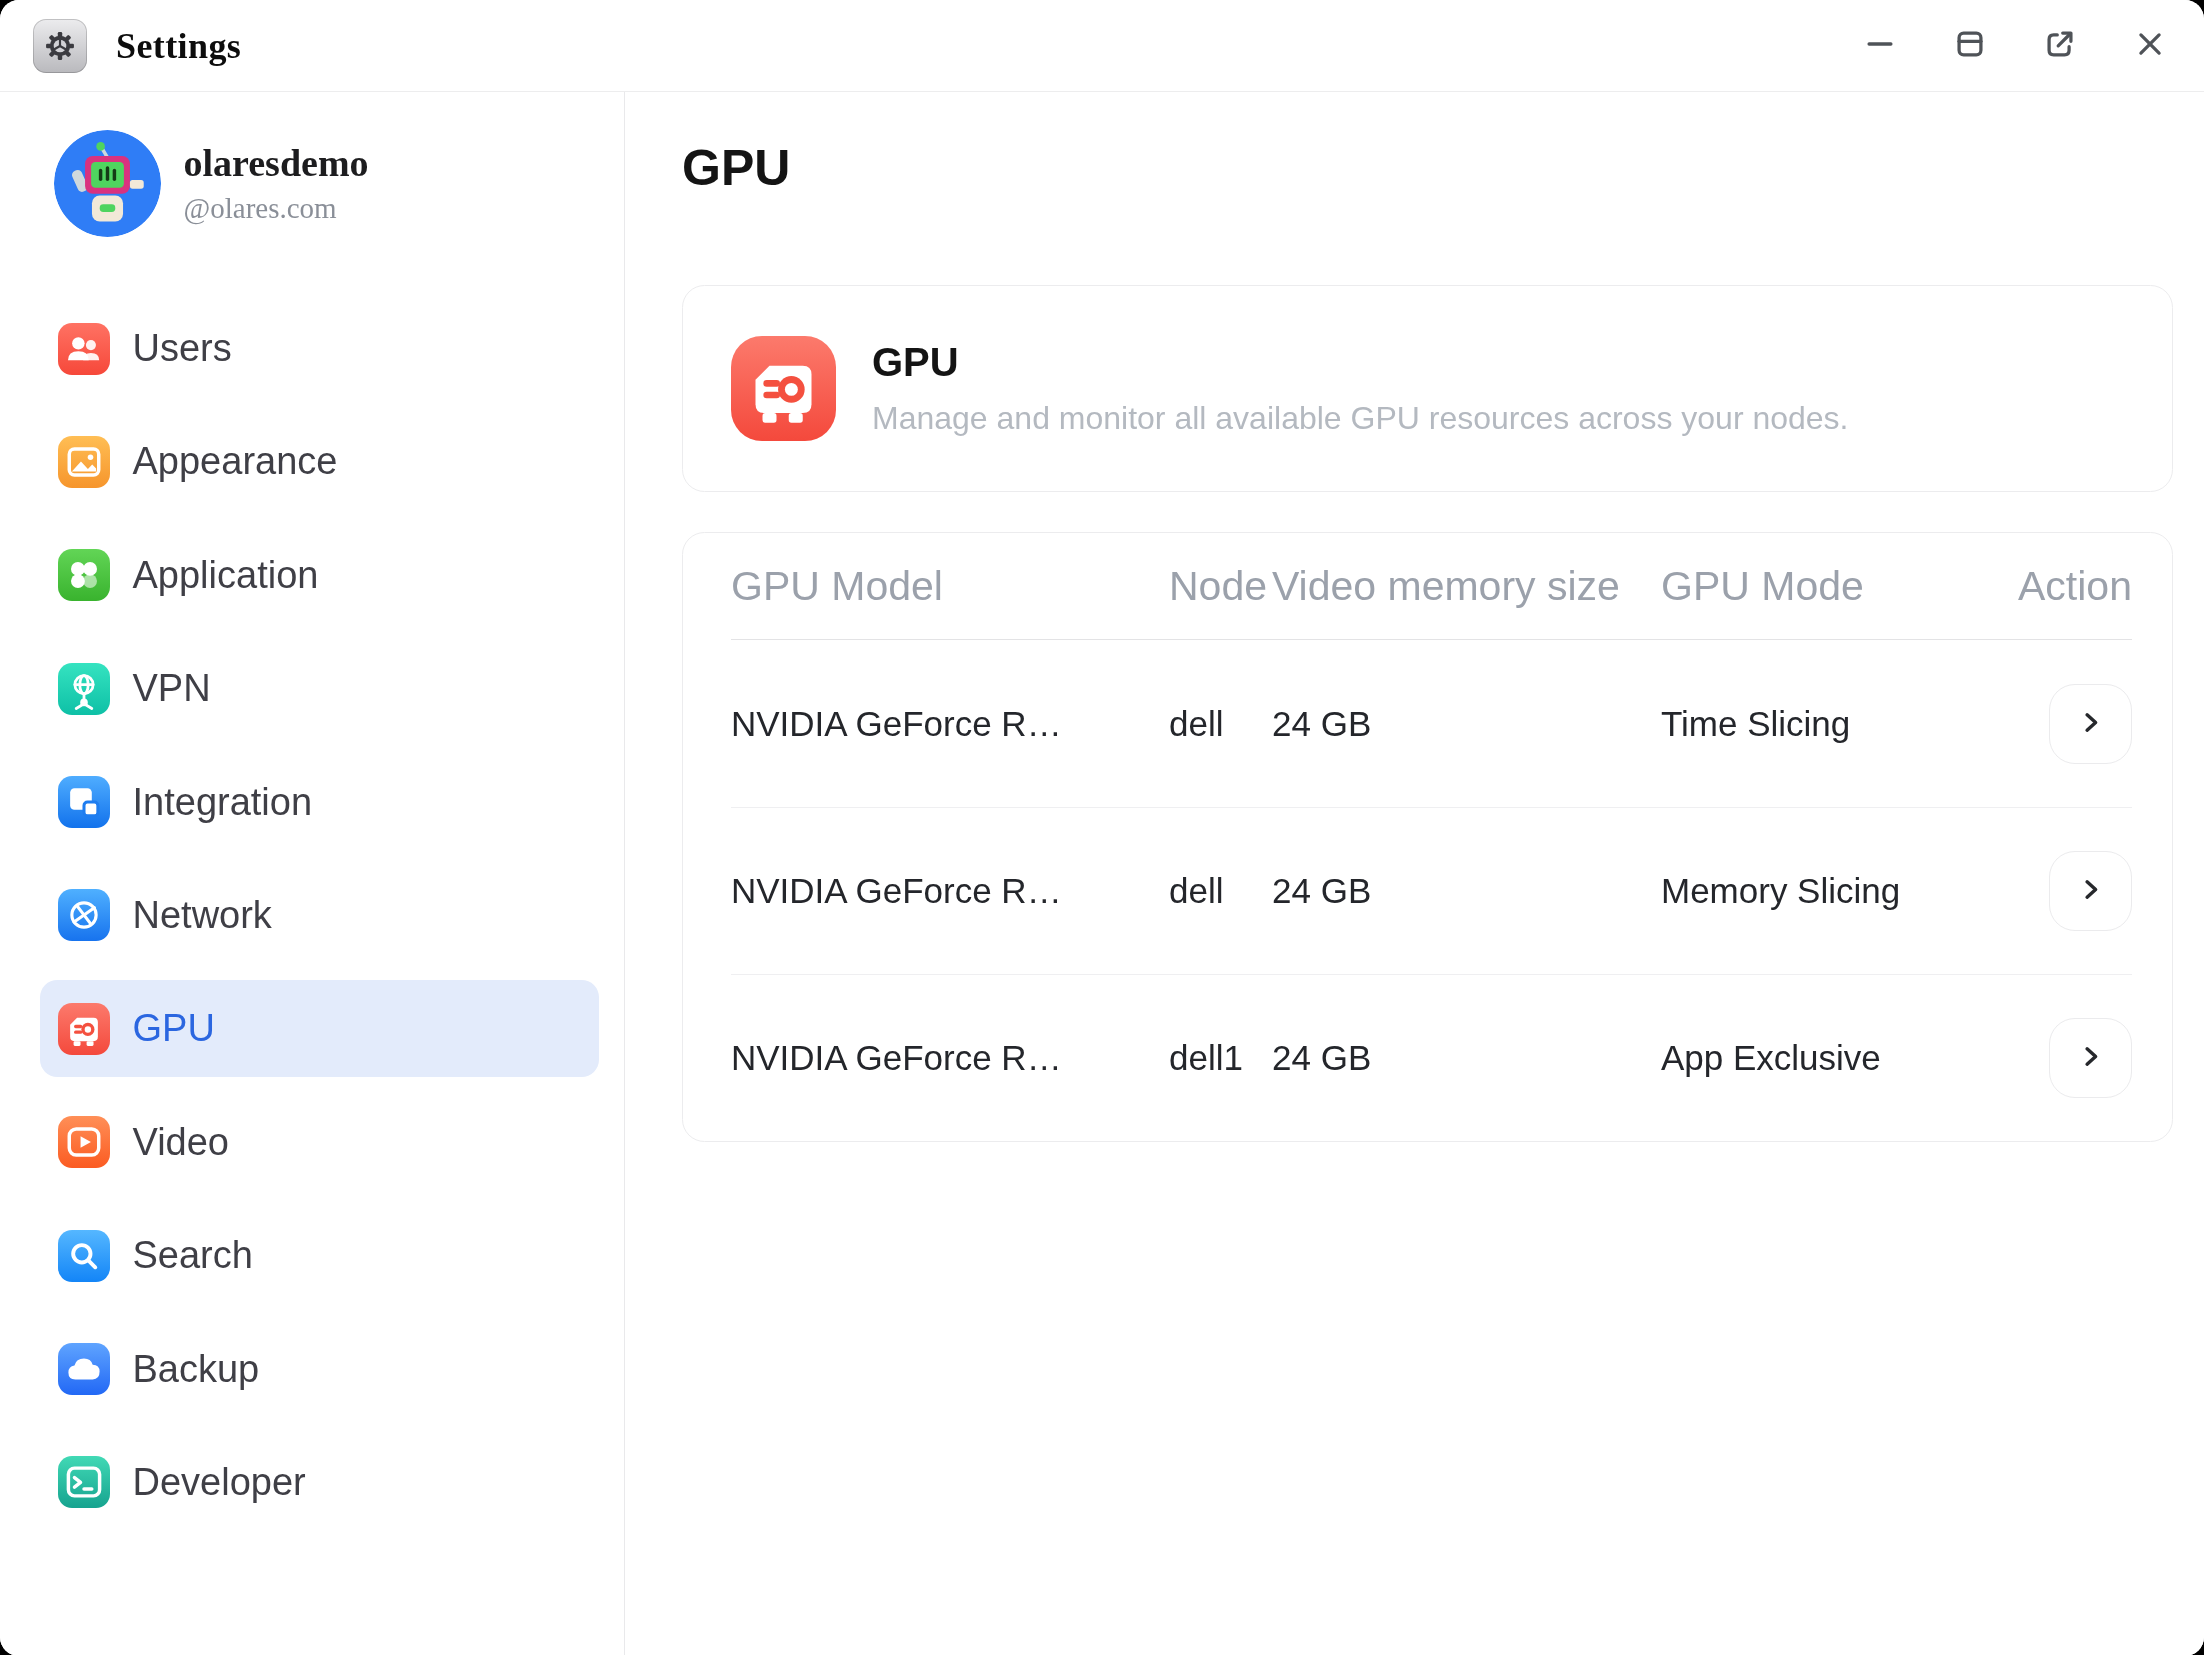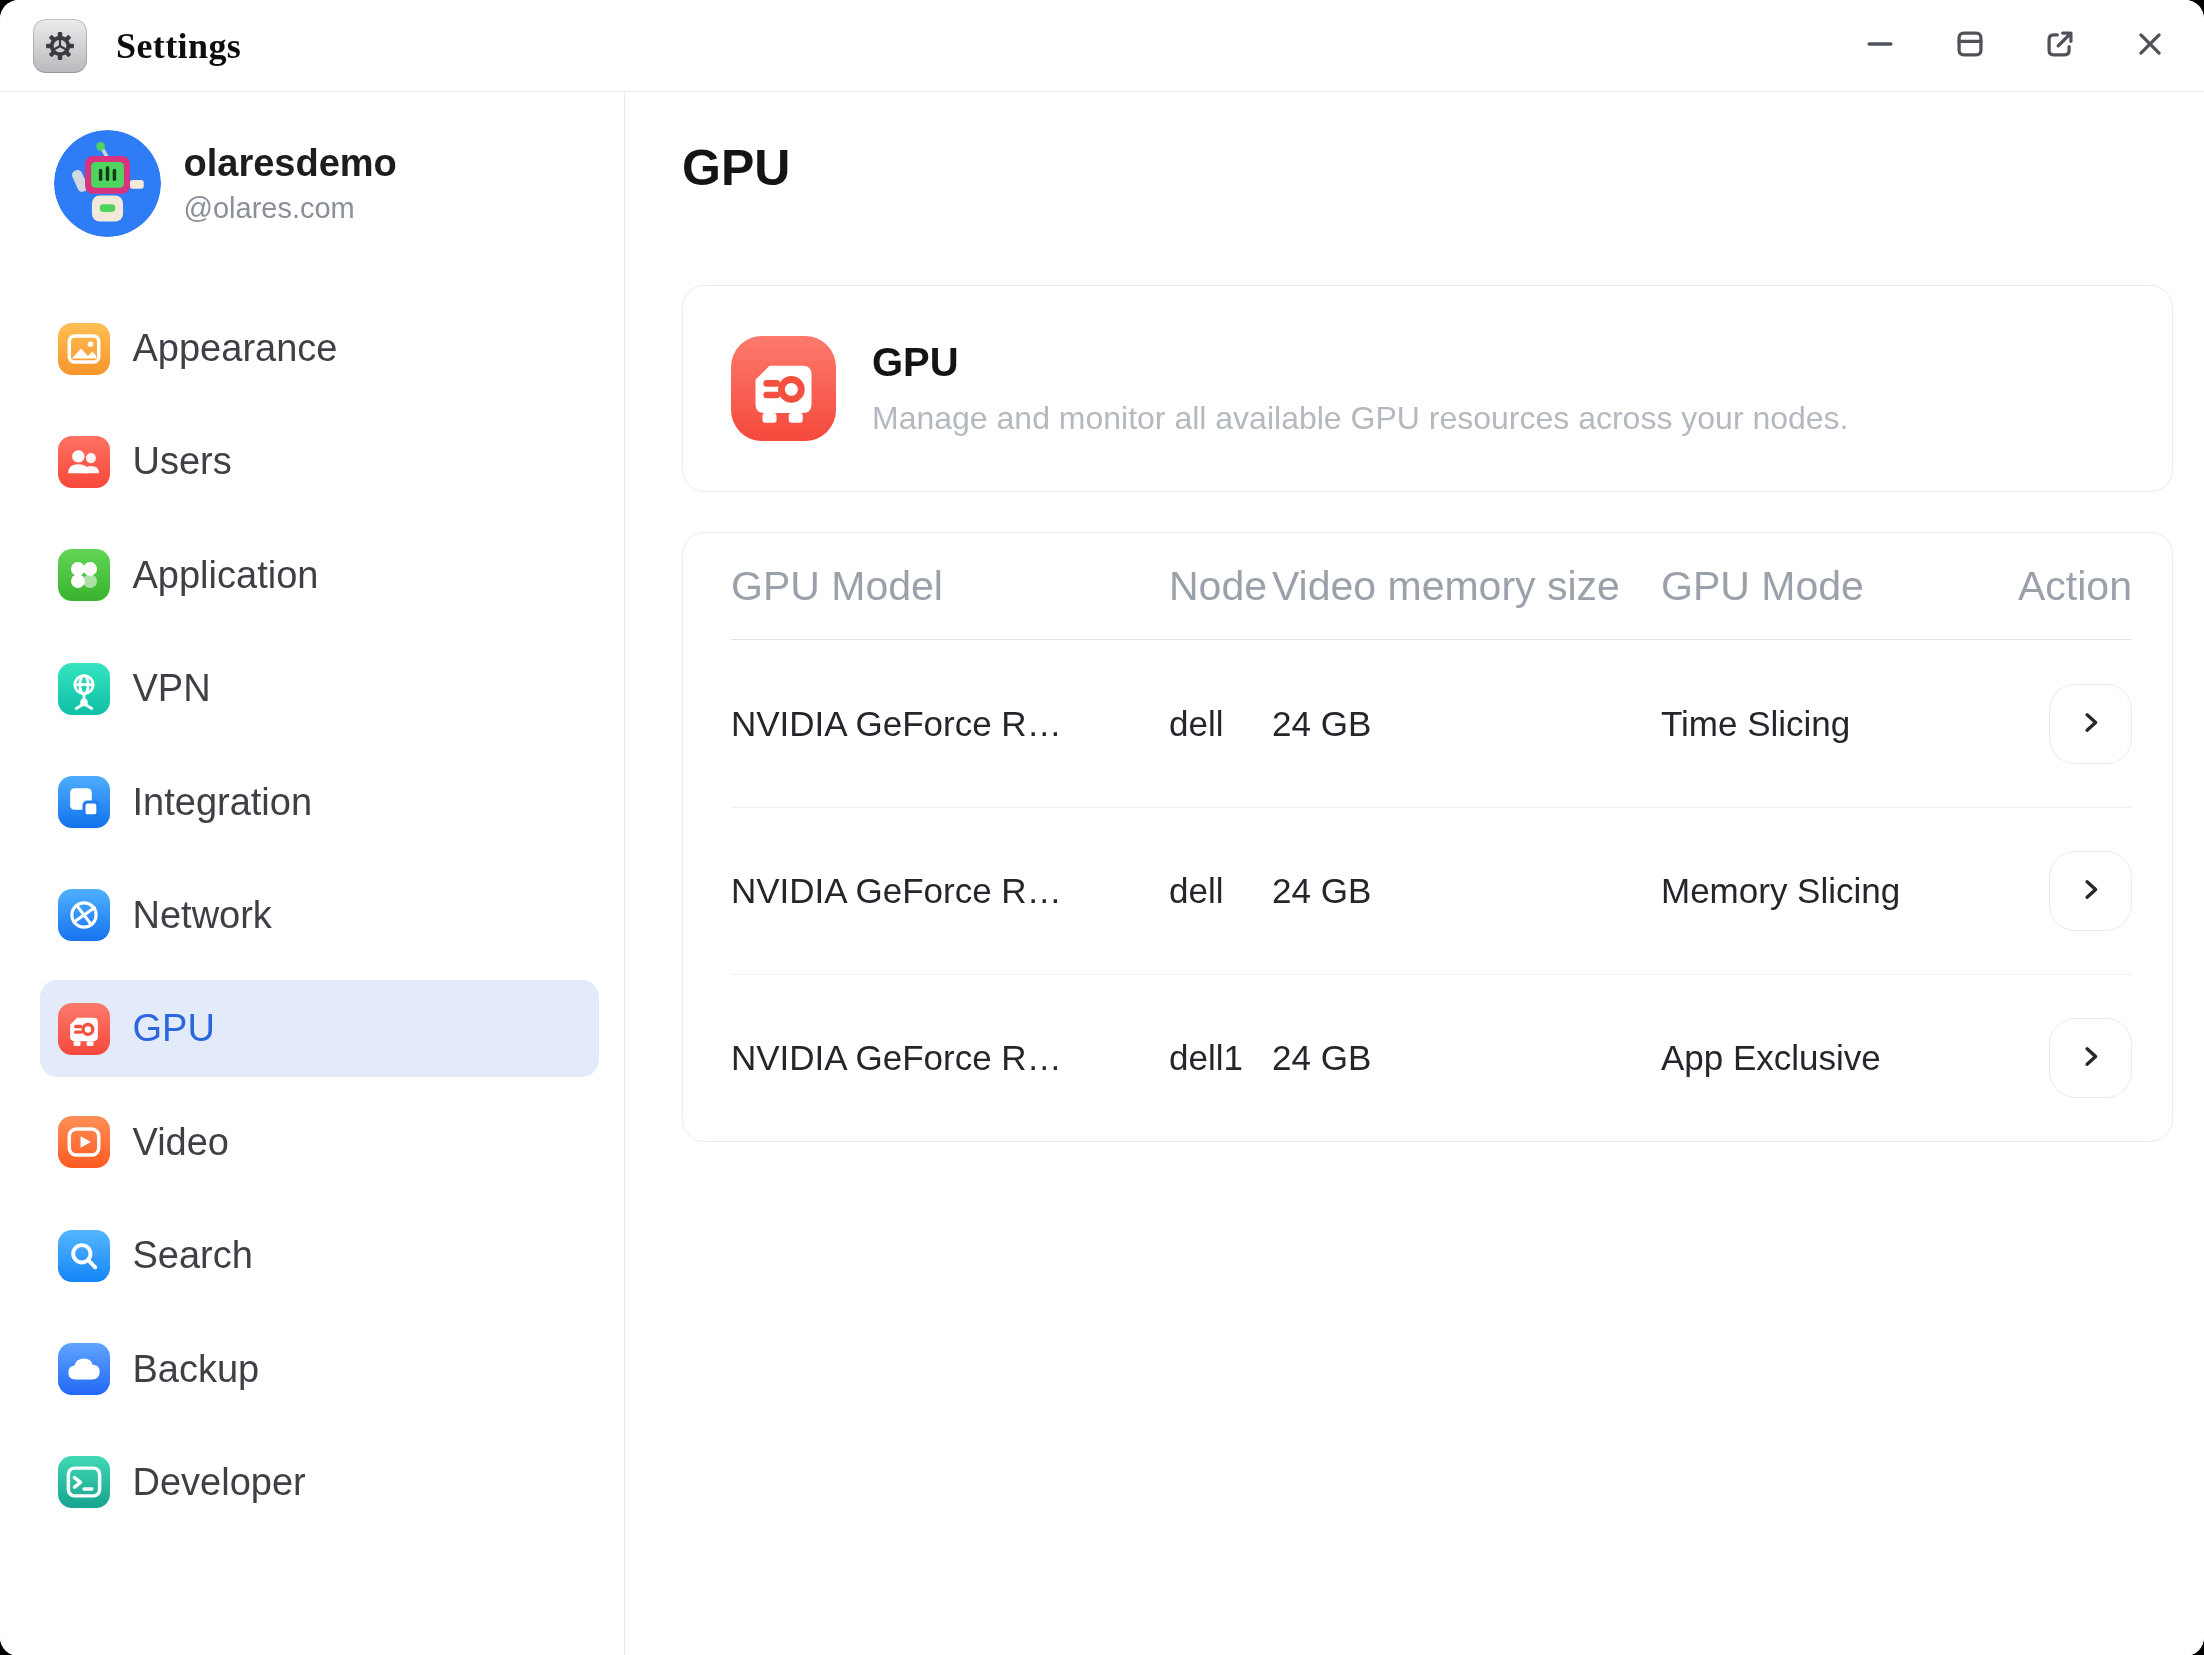--- a/index.html
+++ b/index.html
@@ -29,21 +29,21 @@
     align-items:center; justify-content:center; cursor:pointer; }
   
   .body-row{ display:flex; height:1563px; }
   .sidebar{
     width:625px; flex:0 0 625px; border-right:1.7px solid #e9e9eb; padding-top:38px;
     background:#fff;
   }
   
   .profile{ display:flex; align-items:center; margin-left:54px; }
   .avatar{ width:107px; height:107px; border-radius:50%; overflow:hidden; flex:0 0 107px; }
-  .profile-text{ margin-left:22.5px; }
+  .profile-text{ margin-left:22.5px;font-family:Liberation Serif, serif; }
   .profile-name{ font-size:38px; font-weight:bold; color:#1d1d1f; line-height:1.15; }
   .profile-handle{ font-size:29px; color:#8a8f98; margin-top:7px; }
   
   .nav{ margin-top:63px; }
   .nav-item{
     display:flex; align-items:center; height:97px; margin:0 25px 16.4px 40px;
     border-radius:17.3px; padding-left:18px; cursor:pointer;
   }
   .nav-item.selected{ background:#E3EBFB; }
   .tile{
@@ -201,40 +201,40 @@
         </span>
         <div class="profile-text">
           <div class="profile-name">olaresdemo</div>
           <div class="profile-handle">@olares.com</div>
         </div>
       </div>
 
       <nav class="nav">
 
         <div class="nav-item">
-          <span class="tile grad-appearance">
-            <svg width="52" height="52" viewBox="0 0 60 60">
-              <rect x="13" y="15" width="34" height="30" rx="6" fill="none" stroke="#fff" stroke-width="4"></rect>
-              <path d="M 16 41 L 26.5 29.5 L 34.5 38 L 39.5 33 L 44 37.5 V 41 Z" fill="#fff"></path>
-              <circle cx="37.5" cy="24.5" r="3.2" fill="#fff"></circle>
-            </svg>
-          </span>
-          <span class="nav-label">Appearance</span>
-        </div>
-
-        <div class="nav-item">
           <span class="tile grad-users">
             <svg width="52" height="52" viewBox="0 0 60 60">
               <circle cx="38" cy="25.5" r="5.8" fill="#fff" fill-opacity=".92"></circle>
               <path d="M 29 43 Q 29 34.5 38 34.5 Q 47.5 34.5 47.5 43 Z" fill="#fff" fill-opacity=".92"></path>
               <circle cx="23.5" cy="23.5" r="7.2" fill="#fff"></circle>
               <path d="M 11.5 43 Q 11.5 32.5 23.5 32.5 Q 35.5 32.5 35.5 43 Z" fill="#fff"></path>
             </svg>
           </span>
           <span class="nav-label">Users</span>
+        </div>
+
+        <div class="nav-item">
+          <span class="tile grad-appearance">
+            <svg width="52" height="52" viewBox="0 0 60 60">
+              <rect x="13" y="15" width="34" height="30" rx="6" fill="none" stroke="#fff" stroke-width="4"></rect>
+              <path d="M 16 41 L 26.5 29.5 L 34.5 38 L 39.5 33 L 44 37.5 V 41 Z" fill="#fff"></path>
+              <circle cx="37.5" cy="24.5" r="3.2" fill="#fff"></circle>
+            </svg>
+          </span>
+          <span class="nav-label">Appearance</span>
         </div>
 
         <div class="nav-item">
           <span class="tile grad-application">
             <svg width="52" height="52" viewBox="0 0 60 60">
               <circle cx="23" cy="23" r="8" fill="#fff"></circle>
               <circle cx="37" cy="23" r="8" fill="#fff"></circle>
               <circle cx="23" cy="37" r="8" fill="#fff"></circle>
               <circle cx="37" cy="37" r="8" fill="#fff" fill-opacity=".55"></circle>
             </svg>

